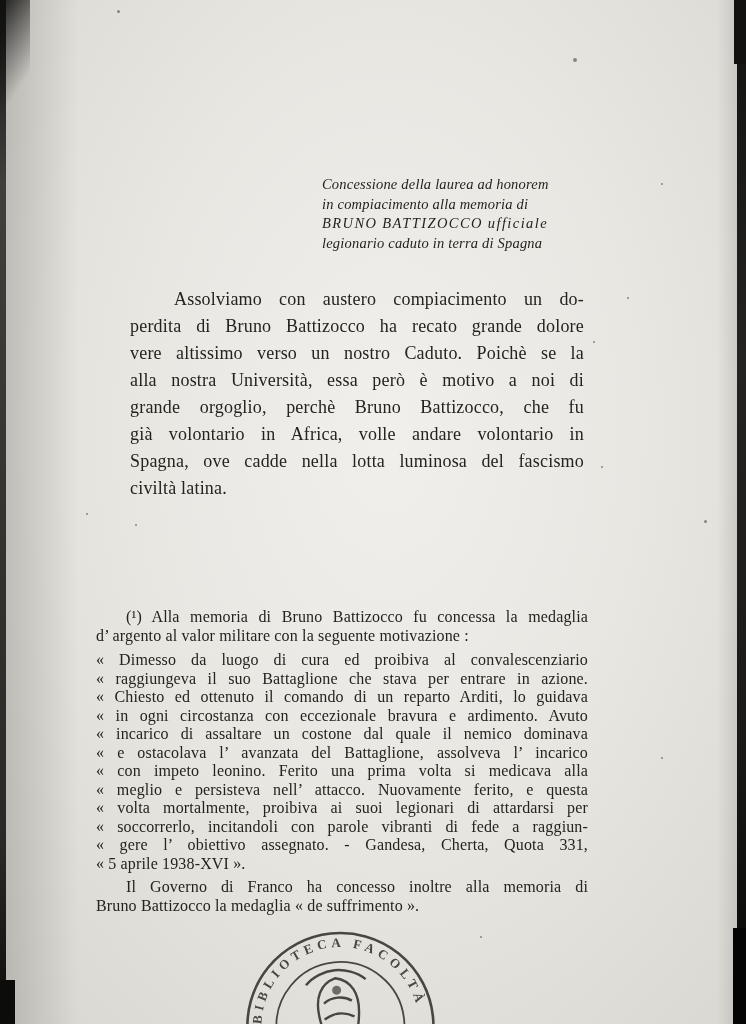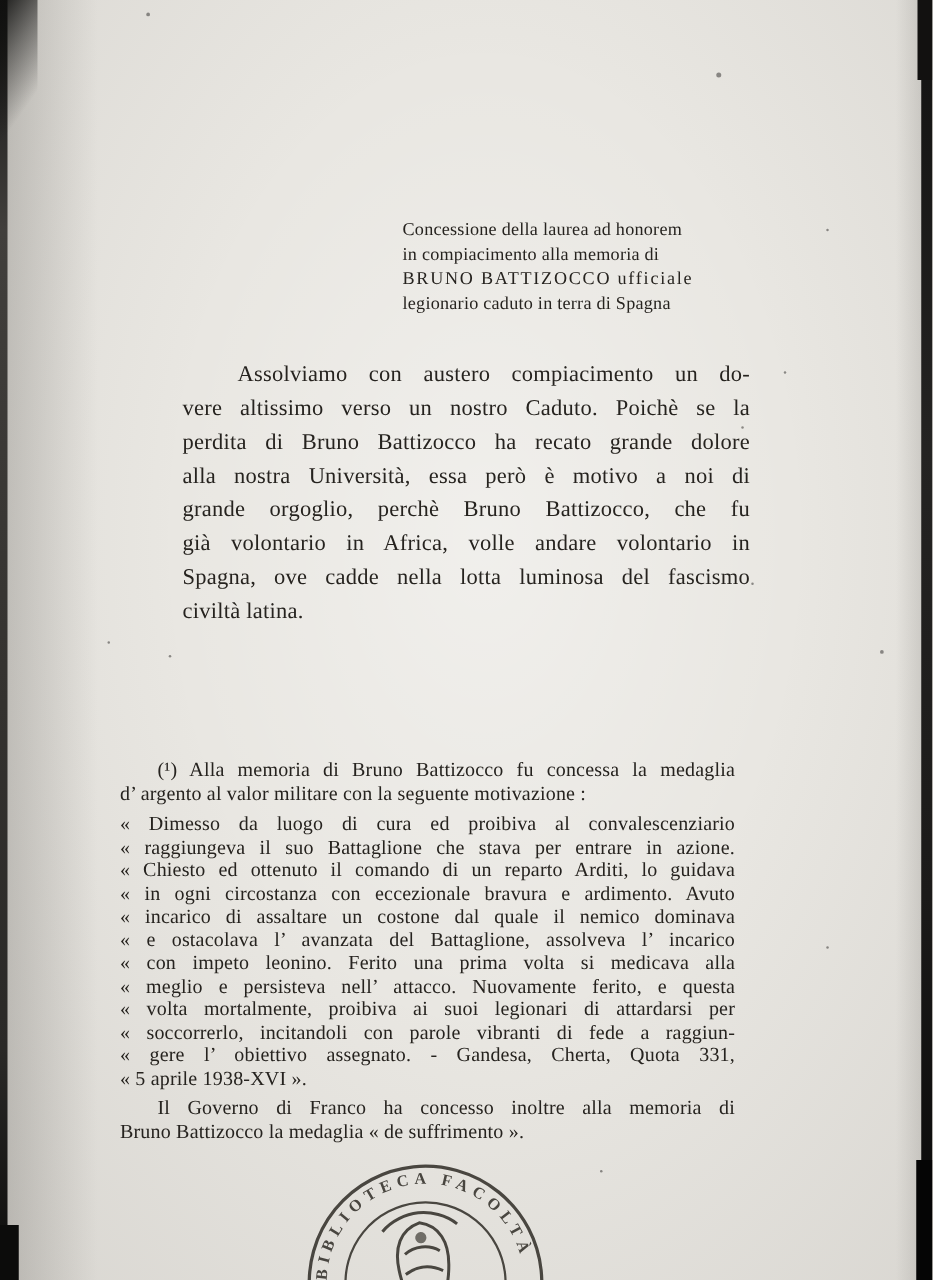--- a/index.html
+++ b/index.html
@@ -48,28 +48,28 @@
     position:absolute;right:0;top:0;width:12px;height:64px;background:#121110;
   }
   .corner-br{
     position:absolute;right:0;bottom:0;width:13px;height:96px;background:#050505;
   }
   .speck{position:absolute;background:#3b3936;border-radius:50%;opacity:.55;}
 
   
   .dedication{
     position:absolute;left:322px;top:175px;width:252px;
-    font-size:14.5px;line-height:19.5px;
+    font-style:italic;font-size:14.5px;line-height:19.5px;
     letter-spacing:.2px;
   }
   .dedication .caps-line{letter-spacing:1.4px;}
 
   
   .body-block{
-    position:absolute;left:146px;width:454px;
+    position:absolute;left:130px;width:454px;
     font-size:18px;line-height:27px;letter-spacing:.2px;
   }
   #para1{top:286px;}
   #para2{top:531px;}
 
   .jline{
     text-align:justify;
     text-align-last:justify;
     text-justify:inter-word;
     white-space:normal;
@@ -114,22 +114,22 @@
 
   <div class="dedication">
     <div>Concessione della laurea ad honorem</div>
     <div>in compiacimento alla memoria di</div>
     <div class="caps-line">BRUNO BATTIZOCCO ufficiale</div>
     <div>legionario caduto in terra di Spagna</div>
   </div>
 
   <div id="para1" class="body-block">
     <div class="jline indent">Assolviamo con austero compiacimento un do-</div>
+    <div class="jline">perdita di Bruno Battizocco ha recato grande dolore</div>
     <div class="jline">vere altissimo verso un nostro Caduto. Poichè se la</div>
-    <div class="jline">perdita di Bruno Battizocco ha recato grande dolore</div>
     <div class="jline">alla nostra Università, essa però è motivo a noi di</div>
     <div class="jline">grande orgoglio, perchè Bruno Battizocco, che fu</div>
     <div class="jline">già volontario in Africa, volle andare volontario in</div>
     <div class="jline">Spagna, ove cadde nella lotta luminosa del fascismo</div>
     <div class="jline last">civiltà latina.</div>
   </div>
 
 
   <div id="fn-intro" class="footnote-block">
     <div class="jline findent">(¹) Alla memoria di Bruno Battizocco fu concessa la medaglia</div>

